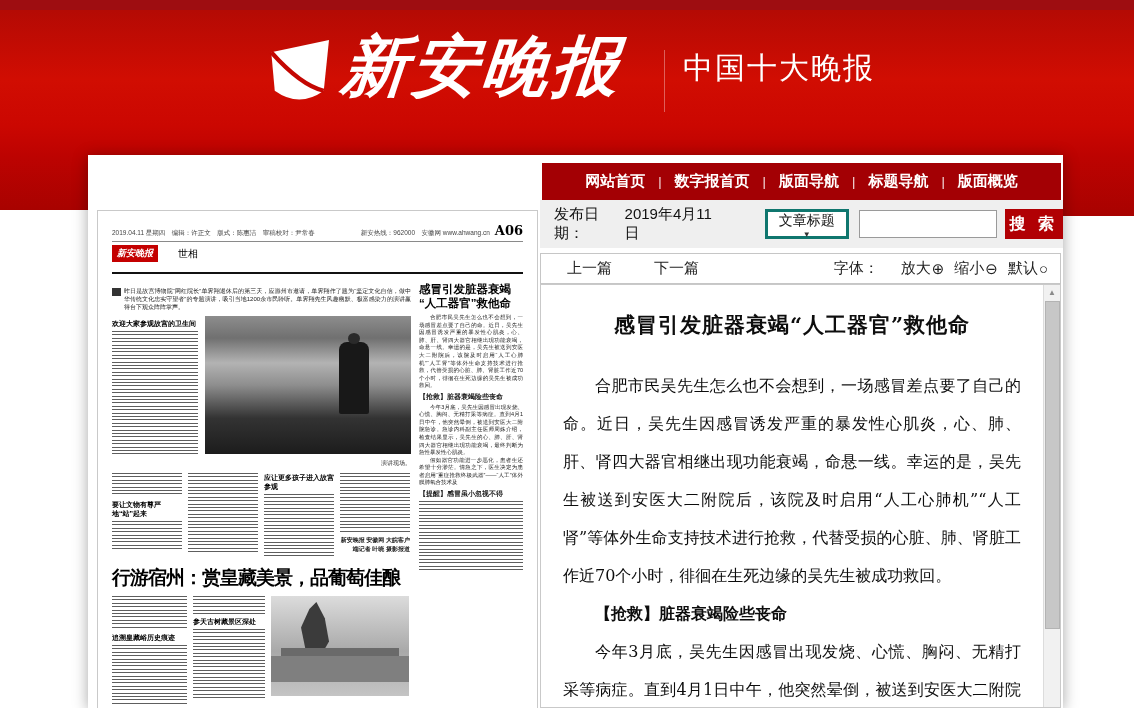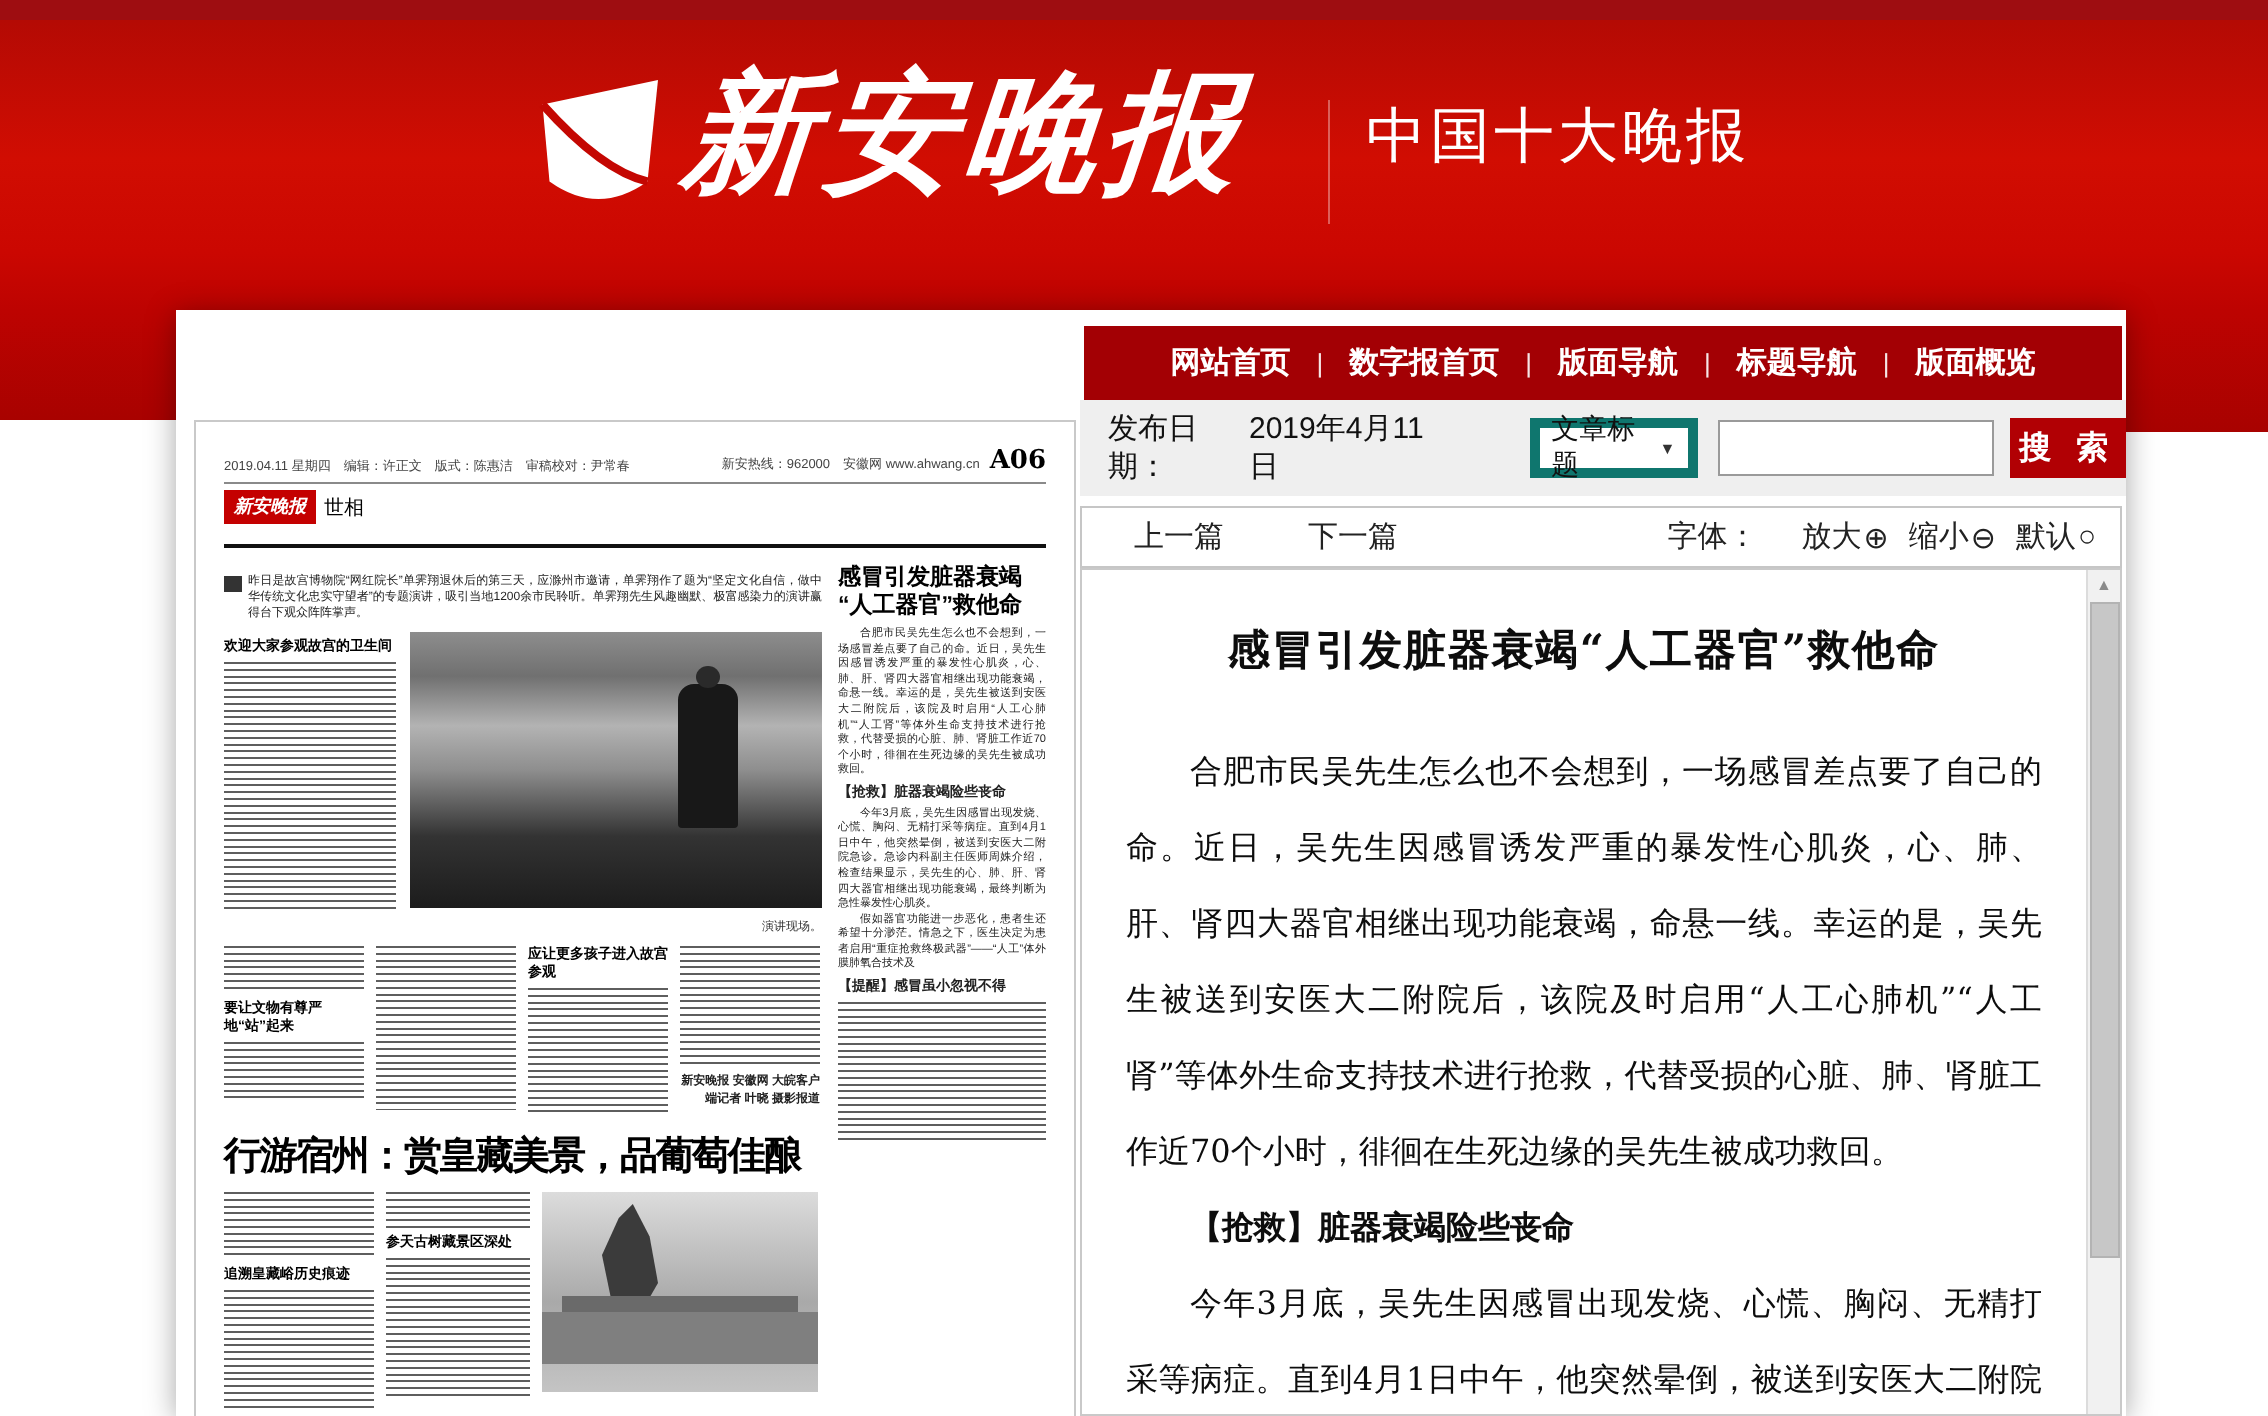--- a/index.html
+++ b/index.html
@@ -31,21 +31,21 @@
   
   .np { position:absolute; left:9px; top:55px; width:441px; height:540px;
         border:1px solid #c9c9c9; background:#fff; padding:12px 14px; overflow:hidden;
         color:#222; }
   .np-head { display:flex; justify-content:space-between; align-items:flex-end;
              font-size:6.5px; color:#444; border-bottom:1px solid #8a8a8a; padding-bottom:3px; }
   .np-pageno { font-family:"DejaVu Serif",serif; font-size:13px; font-weight:bold; color:#000; margin-left:5px;margin-top:12px; }
   .np-logorow { margin-top:3px; display:flex; align-items:center; }
   .np-logo { background:#c40000; color:#fff; font-family:"DejaVu Serif",serif; font-style:italic;
              font-weight:bold; font-size:9px; padding:2px 5px; }
-  .np-section { font-size:10px; color:#000; margin-left:4px; }
+  .np-section { font-size:10px; color:#000; margin-left:20px; }
   .np-rule { height:2px; background:#111; margin-top:10px; }
   .np-body { display:flex; margin-top:8px; }
   .np-main { width:299px; }
   .np-side { width:104px; margin-left:8px; }
   .np-h1 { font-size:22px; font-weight:bold; letter-spacing:-1px; color:#000; white-space:nowrap; }
   .np-lead { display:flex; margin-top:5px; }
   .np-lead-icon { width:9px; height:8px; background:#333; margin-right:3px; flex:none; margin-top:1px; }
   .np-lead p { font-size:6px; line-height:8px; color:#222; text-align:justify; }
   .np-row { display:flex; margin-top:5px; }
   .np-col { font-size:6px; }
@@ -75,22 +75,22 @@
   .panel { position:absolute; left:452px; top:0; width:523px; height:553px; }
   .nav { position:absolute; left:2px; top:8px; width:519px; height:37px; background:#a30004;
          display:flex; align-items:center; justify-content:center; color:#fff; }
   .nav-item { font-size:15px; font-weight:bold; margin:0 13px; cursor:pointer; }
   .nav-sep { font-size:13px; opacity:.9; }
 
   .search-row { position:absolute; left:0; top:45px; width:523px; height:48px; background:#efefef;
                 display:flex; align-items:center; font-size:15px; color:#111; }
   .date-label { margin-left:14px; }
   .date-value { }
-  .select-box { margin-left:44px; width:88px; height:30px; background:#fff; border:5px solid #0f766e;
-                display:flex; align-items:center; justify-content:space-between; padding:0 6px; font-size:14px; }
+  .select-box { margin-left:44px; width:88px; height:30px; background:#fff; border:3px solid #0f766e;
+                display:flex; align-items:center; justify-content:space-between; padding:0 6px; font-size:14px;flex-direction:column; }
   .select-arrow { font-size:8px; color:#333; }
   .search-input { margin-left:10px; width:138px; height:28px; border:1px solid #9a9a9a; background:#fff; padding:0 5px; font-size:14px; }
   .search-btn { margin-left:8px; width:62px; height:30px; background:#b10004; color:#fff; border:none;
                 font-size:16px; font-weight:bold; letter-spacing:4px; cursor:pointer; }
 
   .toolbar { position:absolute; left:0; top:98px; width:521px; height:31px; background:#fff;
              border:1px solid #c6c6c6; display:flex; align-items:center; font-size:15px; color:#222; }
   .tb-prev { margin-left:26px; cursor:pointer; }
   .tb-next { margin-left:42px; cursor:pointer; }
   .tb-right { margin-left:auto; display:flex; align-items:center; margin-right:12px; }

